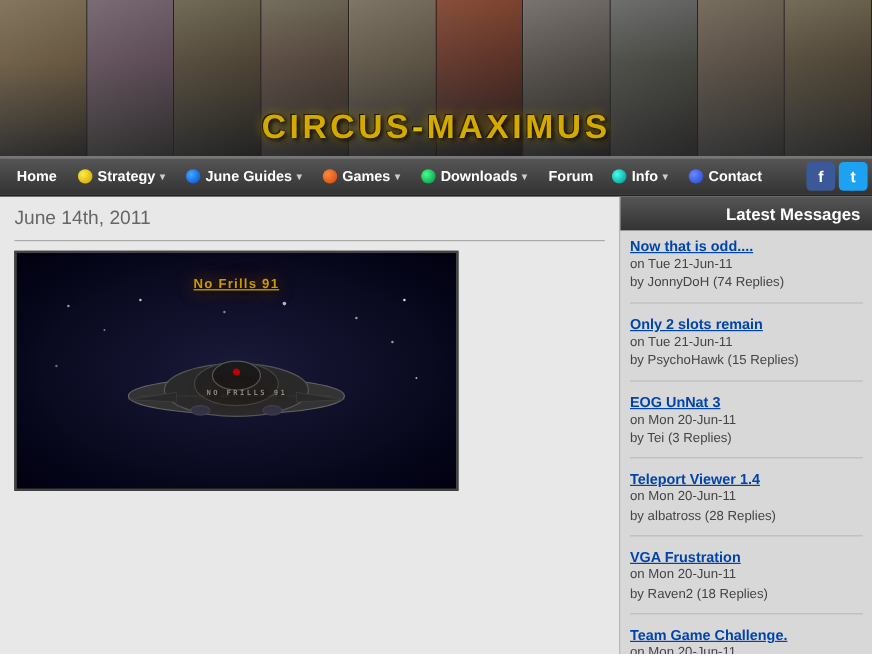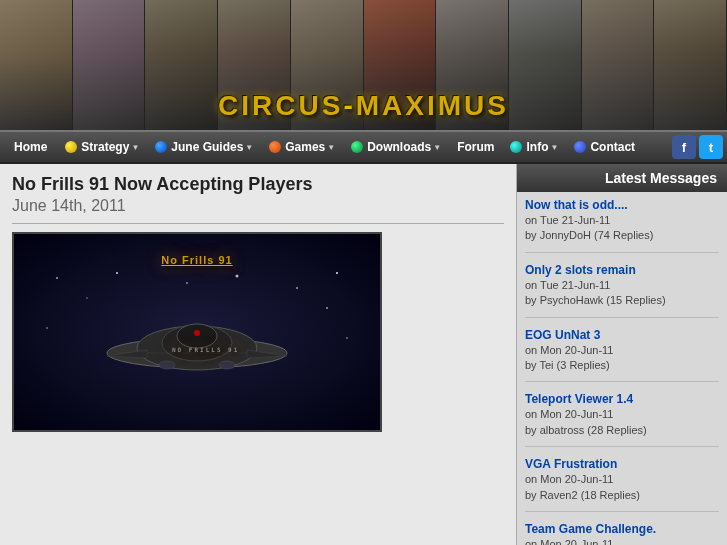--- a/index.html
+++ b/index.html
@@ -215,20 +215,21 @@
     .msg-item {
       margin-bottom: 10px;
       border-bottom: 1px solid #bbb;
       padding-bottom: 8px;
     }
     .msg-item:last-child { border-bottom: none; }
     .msg-link {
       color: #0044aa;
       font-size: 12px;
       font-weight: bold;
+      text-decoration: underline;
       cursor: pointer;
       display: block;
       margin-bottom: 1px;
     }
     .msg-meta {
       color: #444;
       font-size: 11px;
       line-height: 1.4;
     }
   </style>
@@ -290,21 +291,20 @@
     <span>Contact</span>
   </a>
   <div class="nav-social">
     <div class="social-btn fb-btn">f</div>
     <div class="social-btn tw-btn">t</div>
   </div>
 </nav>
 
 <div id="content-wrapper">
   <div id="main-content">
-    <h1 class="article-title">No Frills 91 Now Accepting Players</h1>
     <div class="article-date">June 14th, 2011</div>
     <hr class="article-divider">
     <div class="article-image">
       <div class="game-image-bg">
         <div class="game-title-img">
           <div style="font-size:11px; letter-spacing:1px; color:#cc9900; margin-bottom:2px;">No Frills 91</div>
           <svg width="320" height="130" viewBox="0 0 320 130">
 
             <circle cx="20" cy="10" r="1" fill="white" opacity="0.6"></circle>
             <circle cx="80" cy="5" r="1" fill="white" opacity="0.8"></circle>

